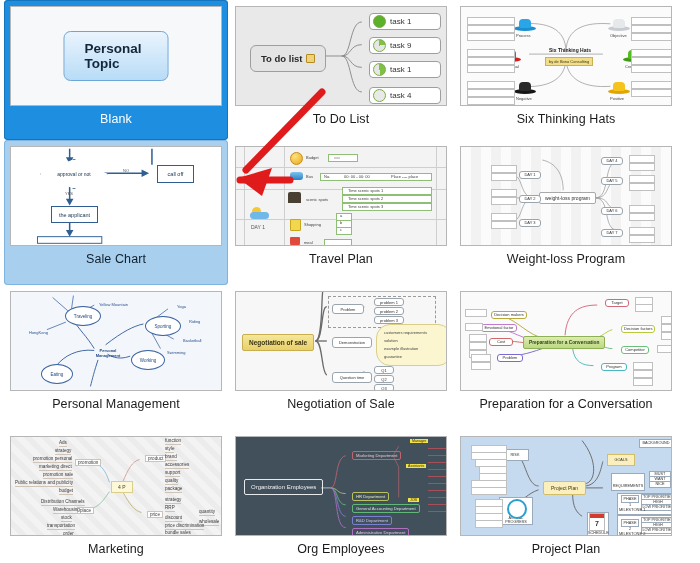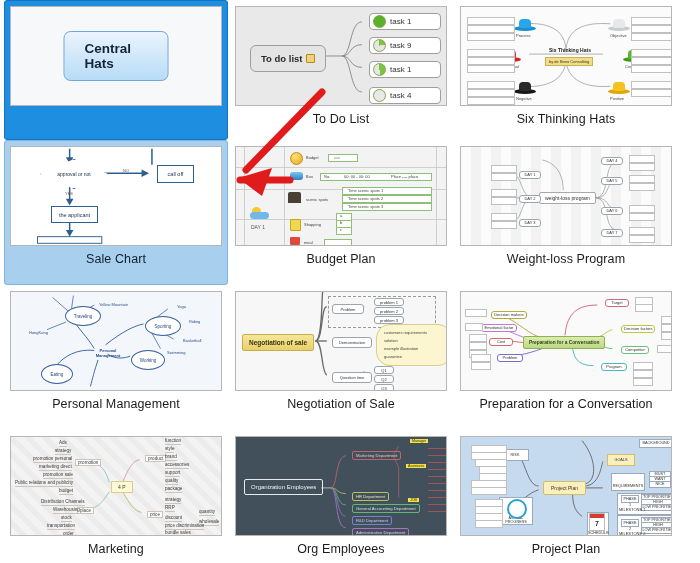--- a/index.html
+++ b/index.html
@@ -149,22 +149,23 @@
   .red-arrow{position:absolute;left:0;top:0;width:700px;height:563px;pointer-events:none;}
 </style>
 </head>
 <body>
 
 <div class="gallery">
 
   <div class="tile selected">
     <div class="thumb">
       <div class="blank-bg"></div>
-      <div class="central-topic">Central Hats</div>
-    </div>
+      <div class="central-topic">Personal Topic</div>
+    </div>
+    <div class="caption">Blank</div>
   </div>
 
   <div class="tile">
     <div class="thumb">
       <div class="todo-bg"></div>
       <svg class="wires" viewBox="0 0 222 100">
         <path d="M95 50 L112 50" stroke="#8a8a8a" fill="none" stroke-width="1"></path>
         <path d="M112 50 C122 50 120 14 133 14" stroke="#8a8a8a" fill="none" stroke-width="1"></path>
         <path d="M112 50 C122 50 120 38 133 38" stroke="#8a8a8a" fill="none" stroke-width="1"></path>
         <path d="M112 50 C122 50 120 62 133 62" stroke="#8a8a8a" fill="none" stroke-width="1"></path>
@@ -324,21 +325,21 @@
       <div class="lbl" style="left:104px;top:66px;">a</div>
       <div class="greenline" style="left:100px;top:73px;width:14px;"></div>
       <div class="lbl" style="left:104px;top:73px;">b</div>
       <div class="greenline" style="left:100px;top:80px;width:14px;"></div>
       <div class="lbl" style="left:104px;top:80px;">c</div>
 
       <div style="position:absolute;left:54px;top:90px;" class="cup"></div>
       <div class="lbl" style="left:68px;top:93px;">meal</div>
       <div class="greenline" style="left:88px;top:92px;width:26px;"></div>
     </div>
-    <div class="caption">Budget Plan</div>
+    <div class="caption">Travel Plan</div>
   </div>
 
   <div class="tile">
     <div class="thumb">
       <div class="wl-bg"></div>
       <svg class="wires" viewBox="0 0 222 100">
         <path d="M78 52 C62 52 66 30 56 28" stroke="#9a9a9a" fill="none" stroke-width=".8"></path>
         <path d="M78 52 L58 52" stroke="#9a9a9a" fill="none" stroke-width=".8"></path>
         <path d="M78 52 C62 52 66 74 56 76" stroke="#9a9a9a" fill="none" stroke-width=".8"></path>
         <path d="M142 52 C158 52 150 16 164 14" stroke="#9a9a9a" fill="none" stroke-width=".8"></path>

